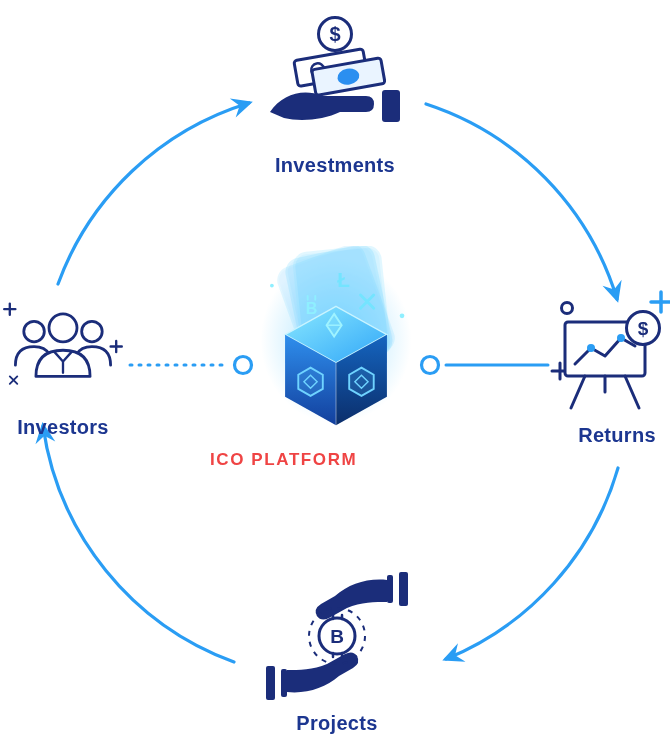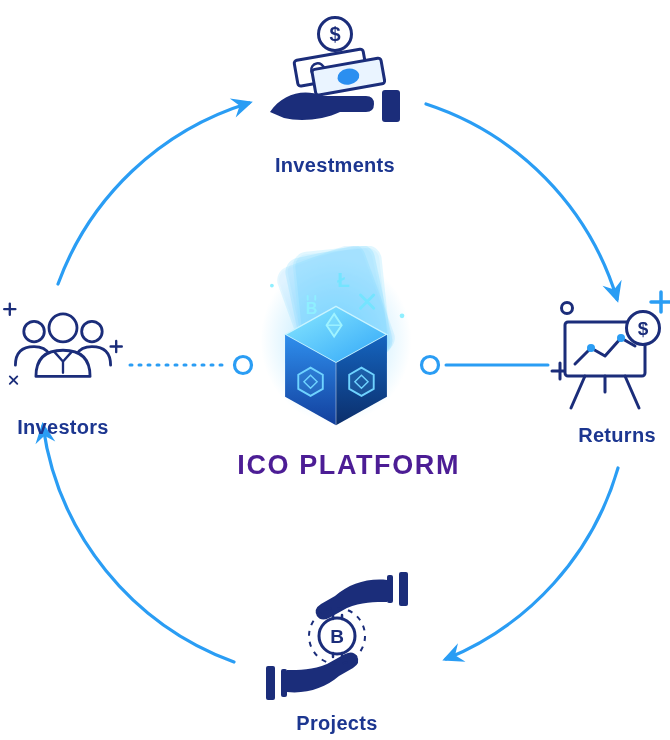--- a/index.html
+++ b/index.html
@@ -13,22 +13,22 @@
   .conn{stroke:#2a9df4;stroke-width:3;stroke-linecap:round;}
   .conn.dashed{stroke-dasharray:2 7;}
   .plus-navy{stroke:#1b2d7a;stroke-width:3;stroke-linecap:round;fill:none;}
   .node{position:absolute;display:flex;flex-direction:column;align-items:center;z-index:2;}
   .node-label{font-weight:700;font-size:20px;color:#1c3690;letter-spacing:.3px;text-align:center;}
   #node-investments{left:240px;top:10px;width:190px;}
   #node-projects{left:552px;top:286px;width:130px;}
   #node-investors{left:0px;top:298px;width:126px;}
   #node-returns{left:255px;top:566px;width:164px;}
   #cube-wrap{position:absolute;left:250px;top:246px;width:172px;height:198px;z-index:2;}
-  #center-label{position:absolute;left:210px;top:450px;width:250px;text-align:right;z-index:2;
-    font-weight:700;font-size:27px;letter-spacing:1.6px;color:#4c1d95;}
+  #center-label{position:absolute;left:210px;top:450px;width:250px;text-align:left;z-index:2;
+    font-weight:700;font-size:17px;letter-spacing:1.6px;color:#ef4444;}
   .gap8{margin-top:20px;}
   .gap6{margin-top:6px;}
 </style>
 </head>
 <body>
 
 <div class="stage">
 
   <svg class="arrows" width="670" height="740" viewBox="0 0 670 740">
     <defs>

